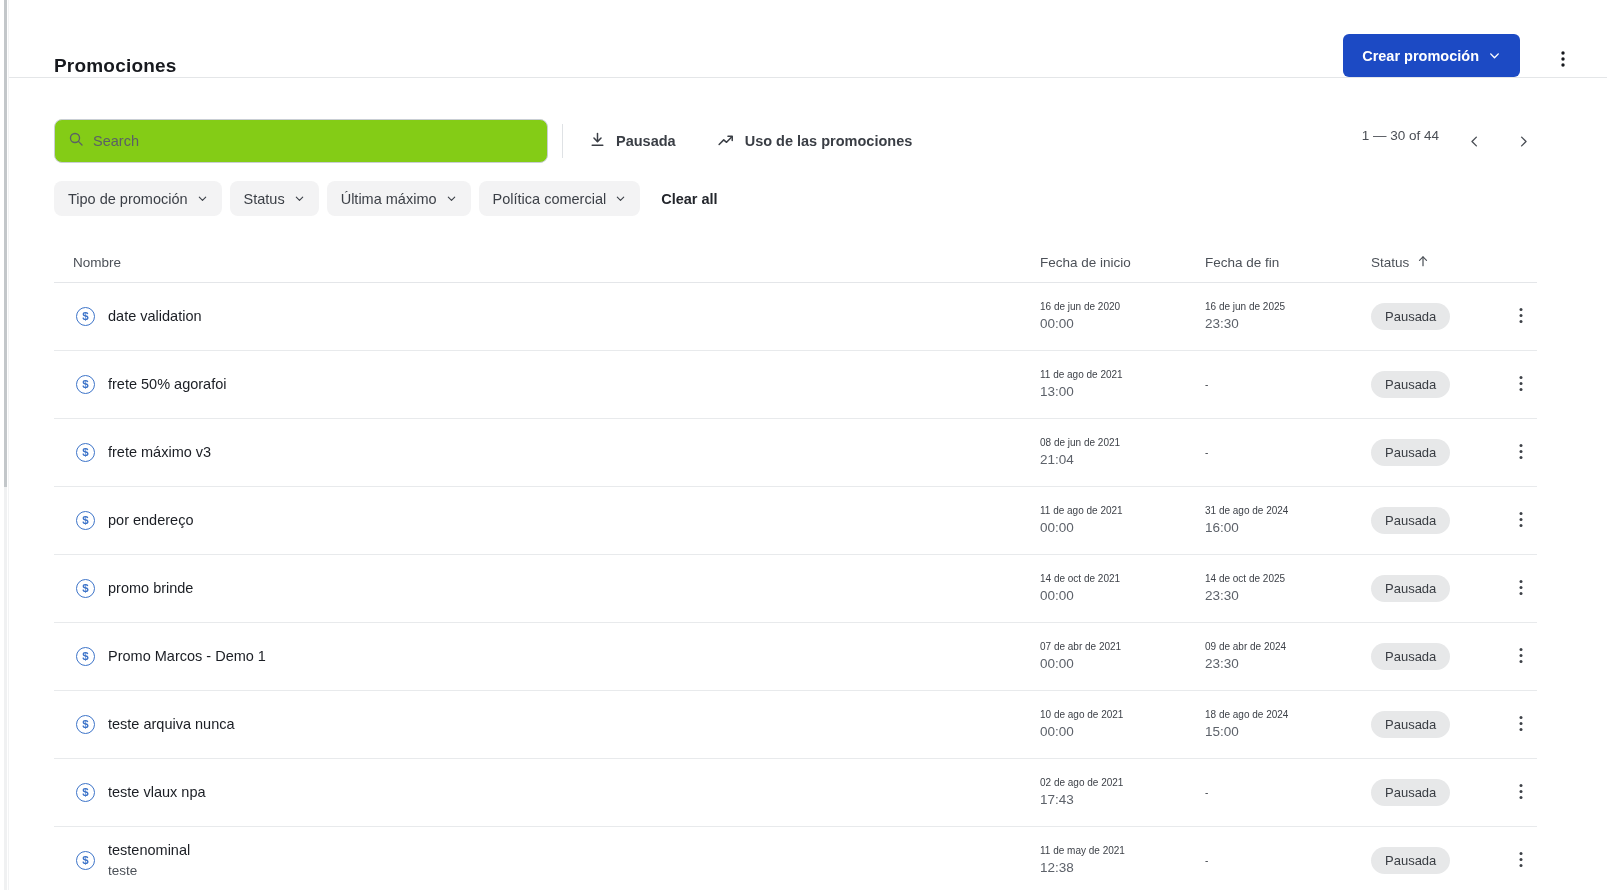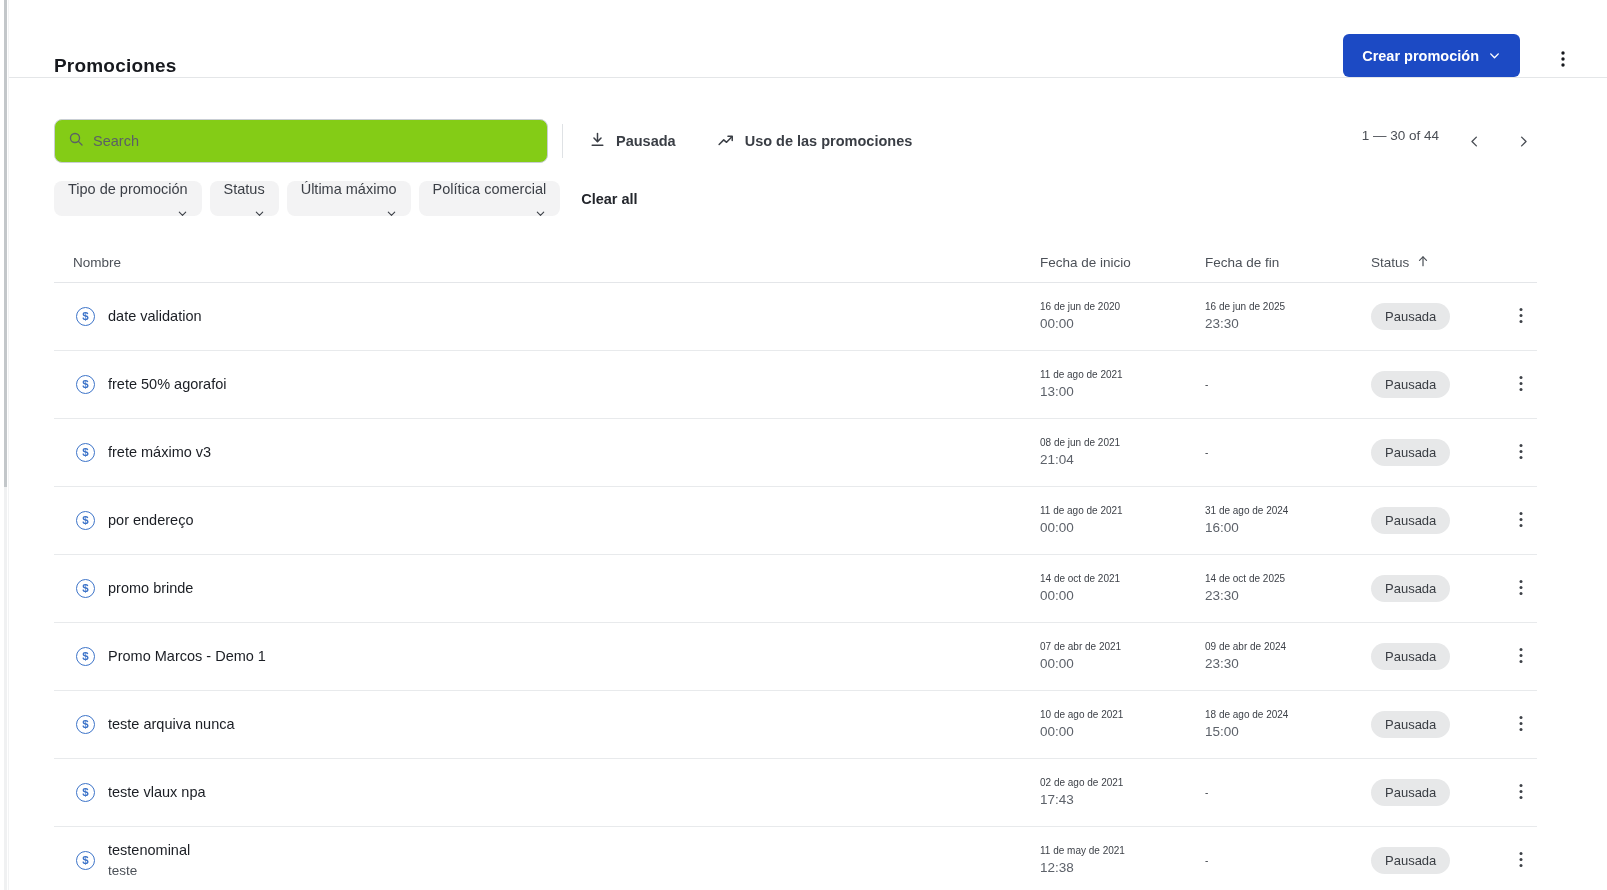--- a/index.html
+++ b/index.html
@@ -41,21 +41,21 @@
   .tool-btn.usage { margin-left:40px; }
   .pagination { margin-left:auto; display:flex; }
   .page-range { font-size:13.5px; color:#4a4e55; }
   .pager-btn { margin-left:22px; }
   .pager-btn svg { display:block; }
 
   
   .filters { margin:18px 70px 0 45px; display:flex; align-items:center; gap:8px; }
   .chip {
     height:35px; padding:0 14px; border:none; border-radius:8px; background:#f3f3f4; cursor:pointer;
-    display:flex; align-items:flex-end; gap:9px; font-family:inherit; font-size:14.5px; color:#3b3f46;flex-direction:column;
+    display:flex; align-items:center; gap:9px; font-family:inherit; font-size:14.5px; color:#3b3f46;
   }
   .clear-all { margin-left:13px; border:none; background:none; cursor:pointer;
     font-family:inherit; font-size:14.5px; font-weight:700; color:#23262c; }
 
   
   .promo-table { margin:27px 70px 0 45px; }
   .tgrid { display:grid; grid-template-columns:minmax(0,1fr) 165px 166px 134px 32px; align-items:center; }
   .thead { height:40px; color:#4c5158; font-size:13.5px; border-bottom:1px solid #e4e6e9; }
   .th-name { padding-left:19px; }
   .th-status { display:flex; align-items:center; gap:7px; }

